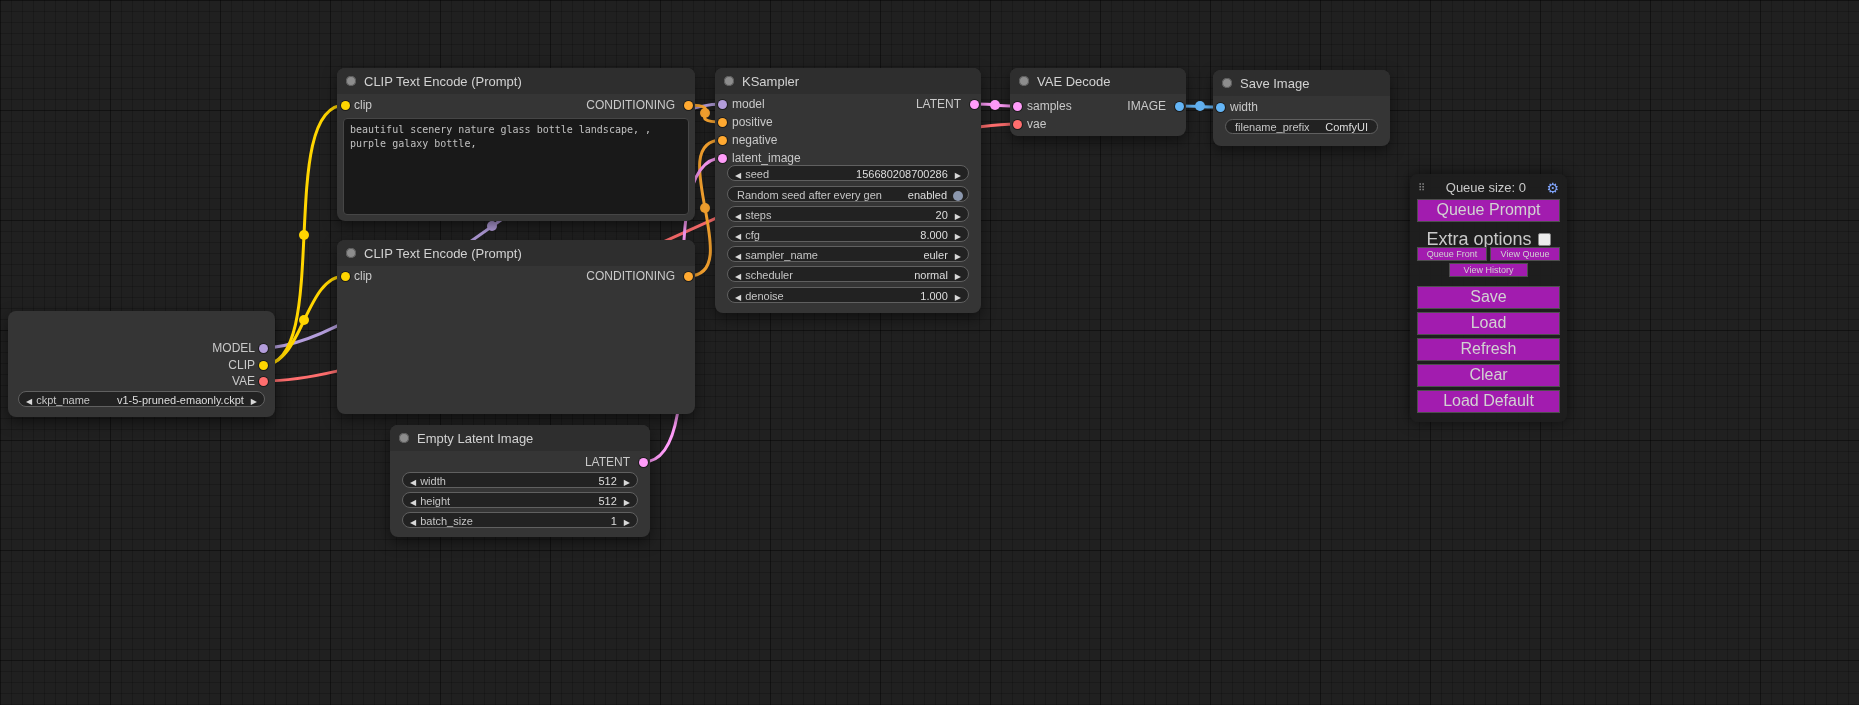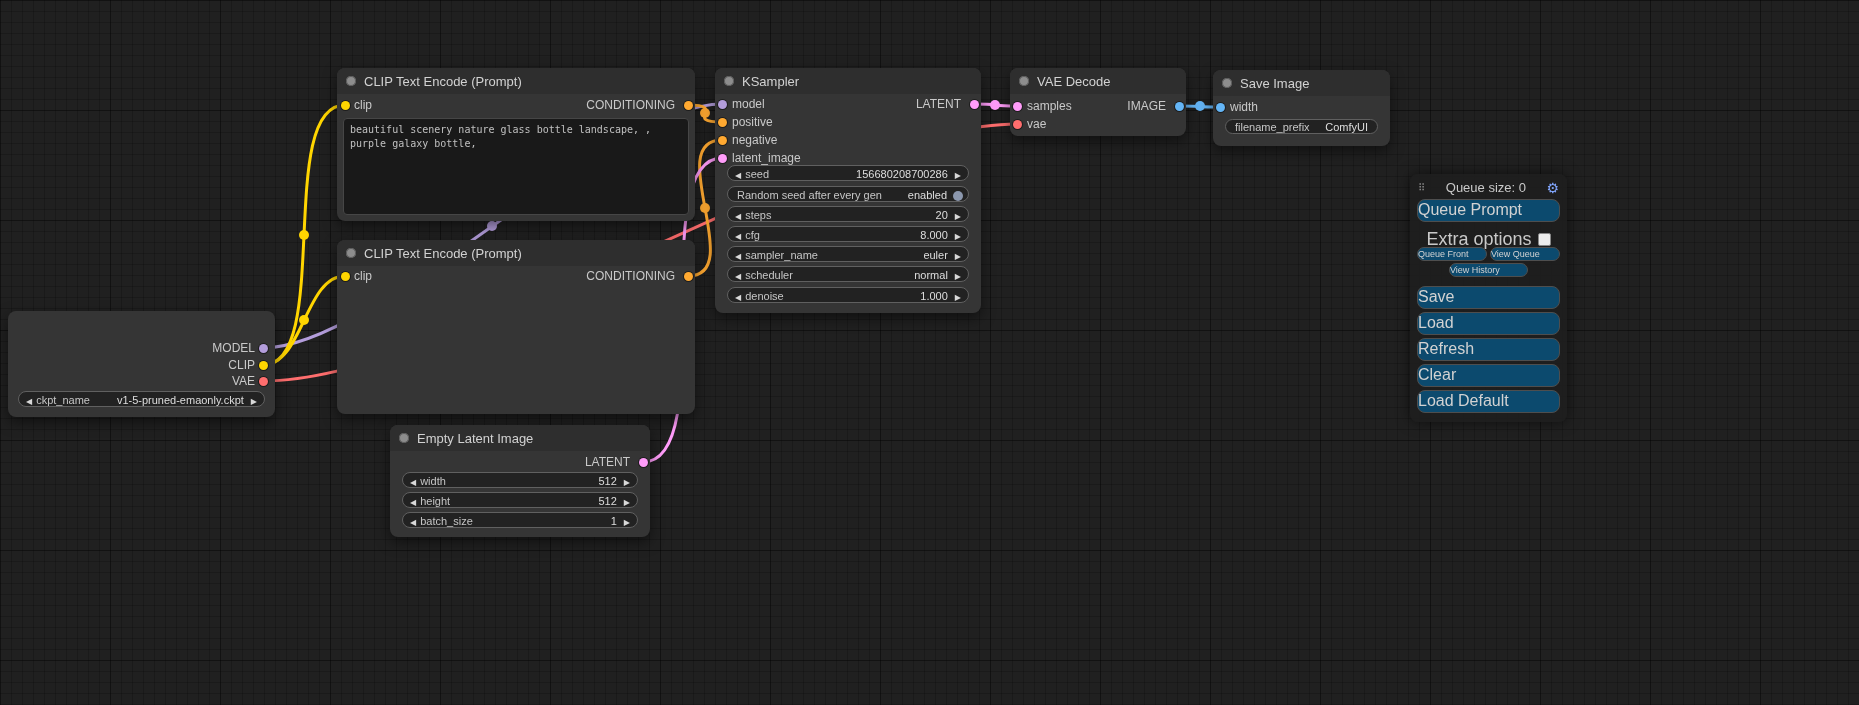--- a/index.html
+++ b/index.html
@@ -32,22 +32,22 @@
   .wa{flex:none;font-size:8px;color:#d8d8d8;line-height:1;}
   .wname{flex:none;margin:0 4px;}
   .wval{flex:1;text-align:right;margin-right:7px;color:#dedede;white-space:nowrap;overflow:hidden;}
   .knob{flex:none;width:10px;height:10px;border-radius:50%;background:#8b97ad;margin-left:4px;margin-right:-2px;}
   .menu{position:absolute;left:1410px;top:174px;width:157px;height:248px;z-index:3;
     background:rgba(30,30,30,.93);border-radius:8px;box-shadow:0 0 14px rgba(0,0,0,.55);color:#c9c9c9;}
   .mhead{position:absolute;top:6px;left:8px;right:8px;height:15px;display:flex;align-items:center;
     justify-content:space-between;font-size:13px;color:#c9c9c9;}
   .drag{font-size:10px;color:#8a8a8a;cursor:move;}
   .gear{font-size:14px;color:#82a7ff;cursor:pointer;}
-  .btn{position:absolute;background:#0c4a6e;border:1px solid #4e4e4e;border-radius:8px;color:#d2d2d2;
-    text-align:left;box-sizing:border-box;cursor:pointer;}
+  .btn{position:absolute;background:#a21caf;border:1px solid #4e4e4e;border-radius:0;color:#d2d2d2;
+    text-align:center;box-sizing:border-box;cursor:pointer;}
   .btn.big{left:7px;width:143px;height:23px;font-size:16px;line-height:20px;}
   .btn.small{height:14px;font-size:9px;line-height:12px;}
   .extra{position:absolute;top:55px;left:0;right:0;text-align:center;font-size:18px;color:#c9c9c9;}
   .chk{display:inline-block;width:11px;height:11px;background:#ededed;border:1px solid #888;border-radius:2px;
     vertical-align:-1px;margin-left:6px;cursor:pointer;}
 </style>
 </head>
 <body>
 
 <div style="position:absolute;inset:0;">

